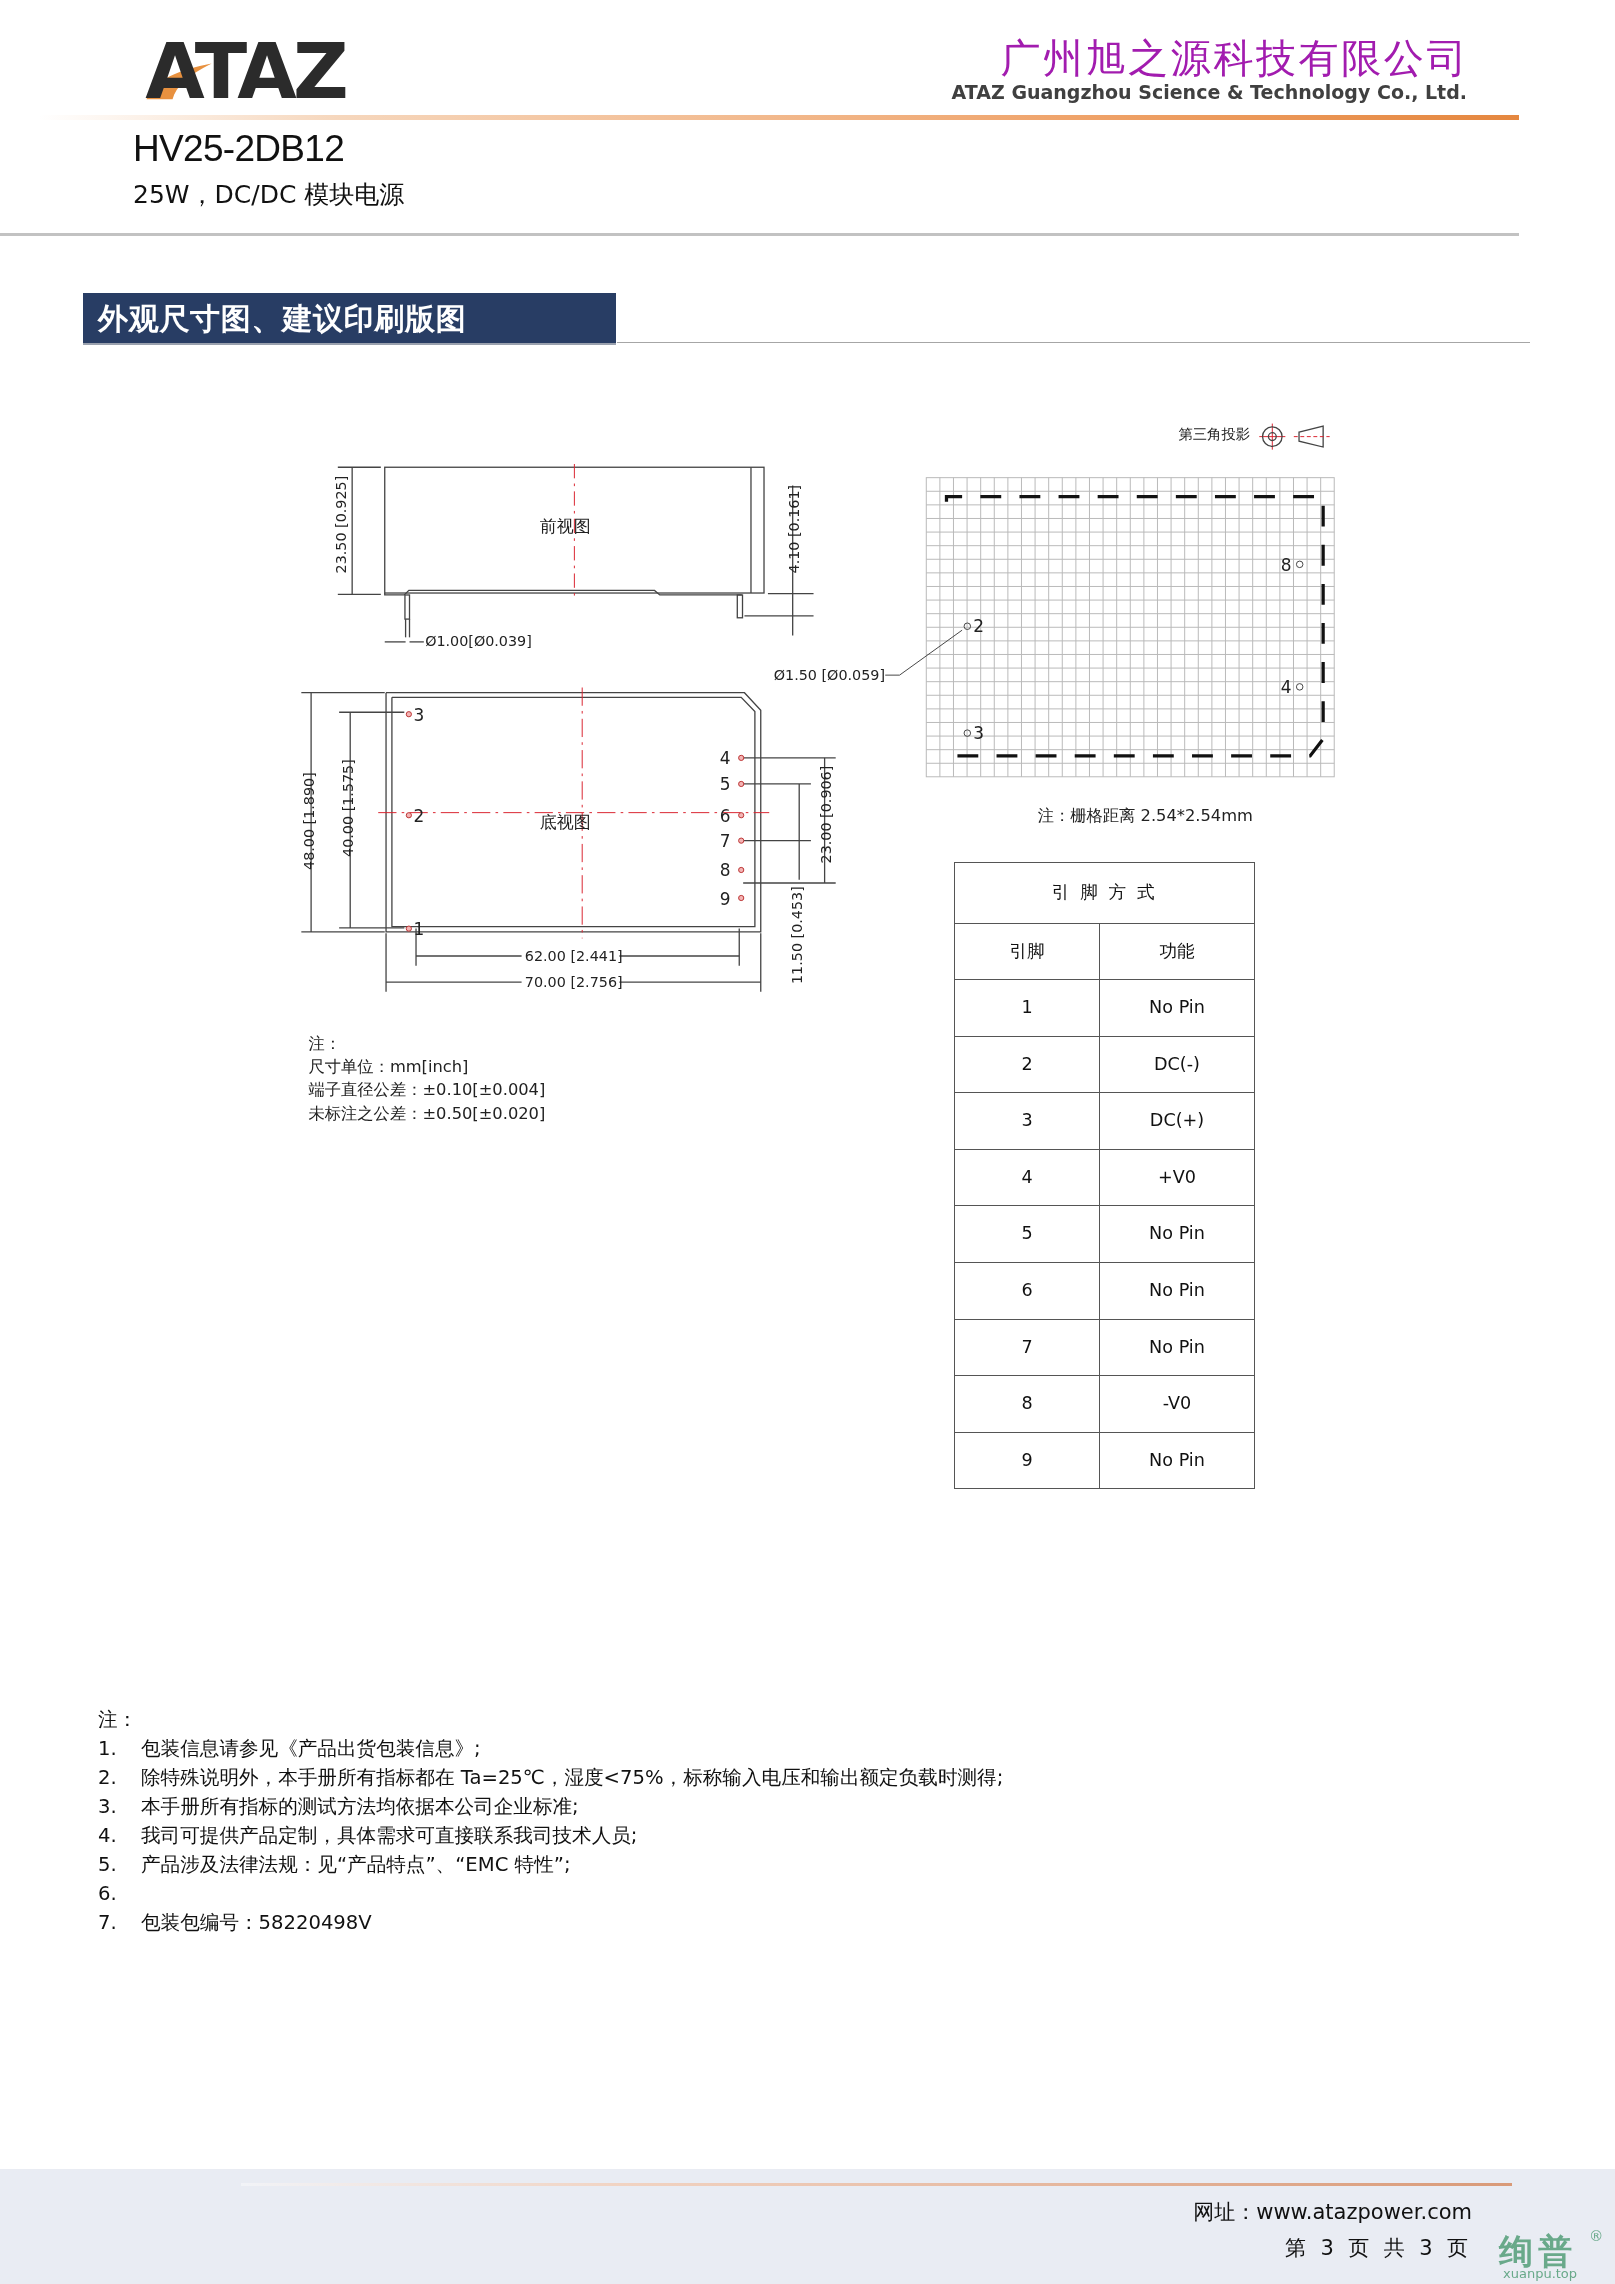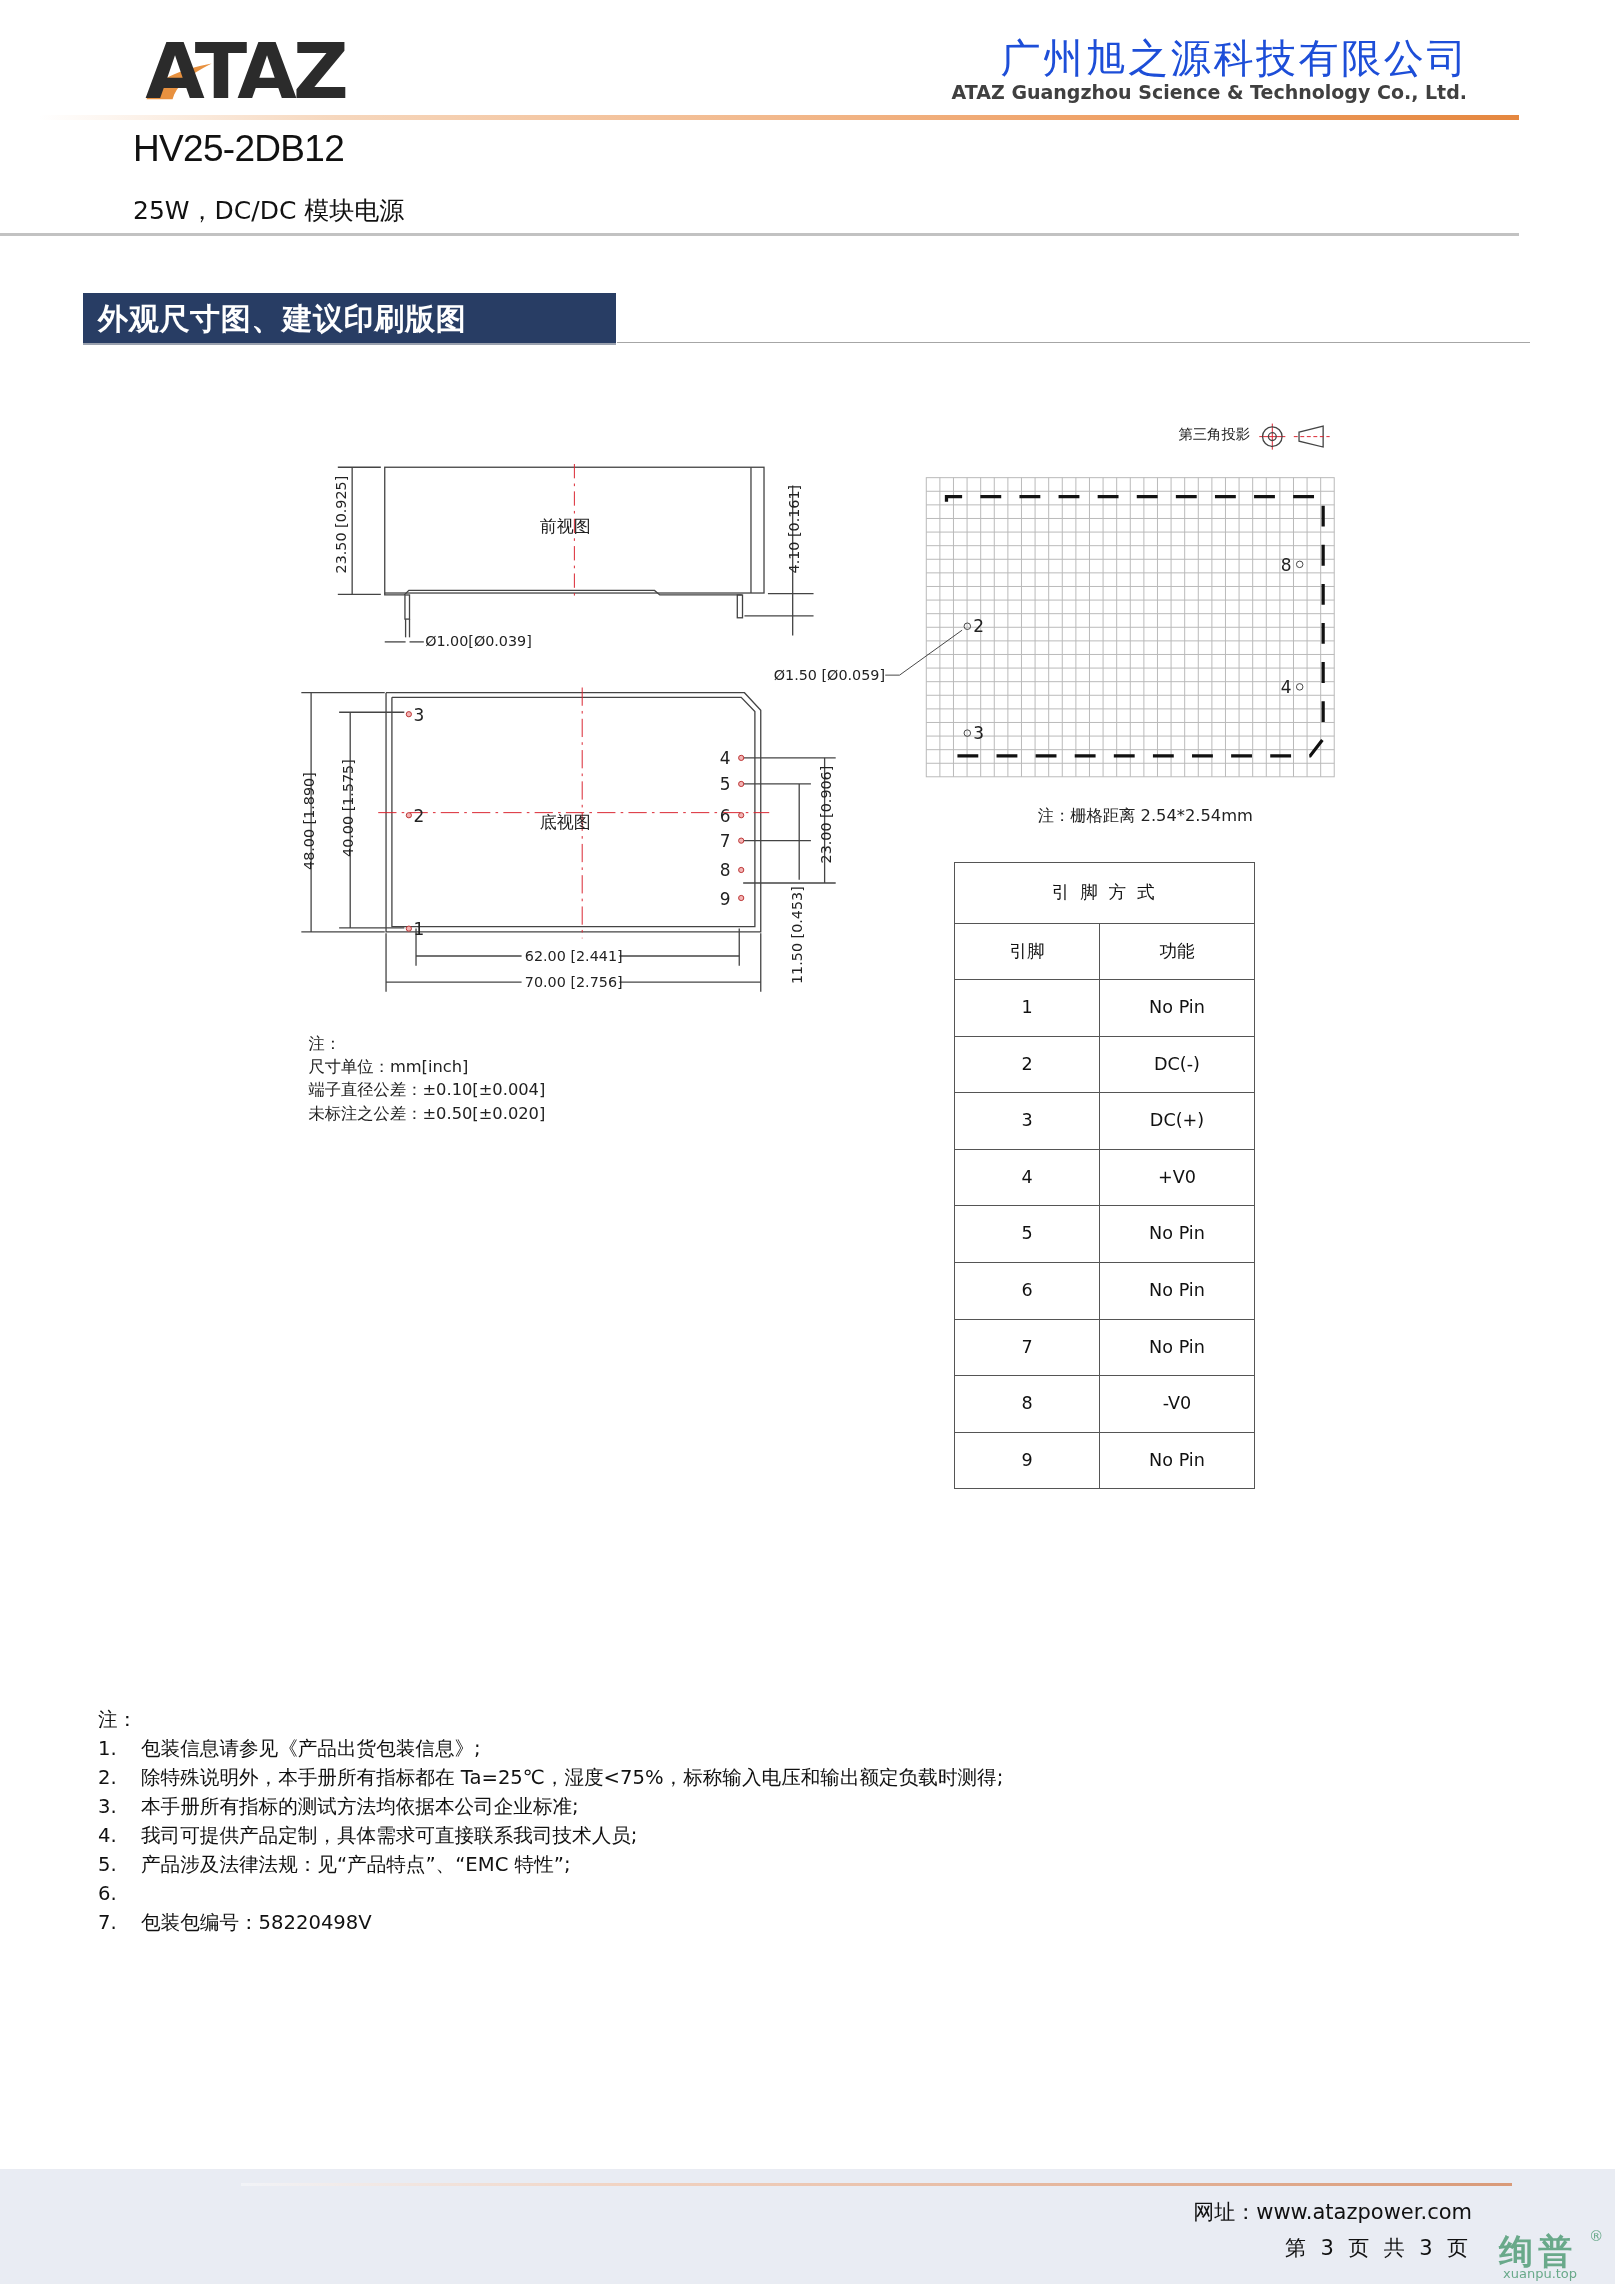--- a/index.html
+++ b/index.html
@@ -1,23 +1,23 @@
 <!DOCTYPE html>
 <html style="font-size:10.4px"><head>
 <meta charset="utf-8">
 <style>
   html, body { margin: 0; padding: 0; }
   body { width: 1616px; height: 2284px; position: relative; background: #ffffff; font-family: "DejaVu Sans", "Liberation Sans", sans-serif; color: #111; overflow: hidden; }
   .abs { position: absolute; }
   .logo { left: 140px; top: 34px; width: 215px; height: 72px; }
   .header-rule { left: 39px; top: 115px; width: 1480px; height: 5.2px; background: linear-gradient(90deg, rgba(255,255,255,0) 0%, #f6d7bd 20%, #efa36a 70%, #e5873f 100%); }
-  .company-cn { right: 147px; top: 31px; font-size: 40px; letter-spacing: 2.6px; font-weight: 400; color: #1d4ed8; white-space: nowrap; }
+  .company-cn { right: 147px; top: 31px; font-size: 40px; letter-spacing: 2.6px; font-weight: 400; color: #a21caf; white-space: nowrap; }
   .company-en { right: 149px; top: 81px; font-size: 19px; font-weight: 700; color: #404040; white-space: nowrap; }
   .model { left: 133px; top: 128px; font-family: "Liberation Sans", sans-serif; font-size: 37px; color: #111; letter-spacing: -0.7px; }
-  .subtitle { left: 133px; top: 194px; font-size: 25px; color: #111; }
+  .subtitle { left: 133px; top: 178px; font-size: 25px; color: #111; }
   .gray-rule { left: 0; top: 233px; width: 1519px; height: 2.6px; background: #c2c2c2; }
   .section-bar { left: 83px; top: 293px; width: 533px; height: 50px; background: #283d64; border-bottom: 2.6px solid #9aa1ae; }
   .section-title { left: 98px; top: 299px; font-size: 30px; font-weight: 700; color: #ffffff; letter-spacing: 0.7px; white-space: nowrap; }
   .section-rule { left: 617px; top: 342px; width: 913px; height: 1.3px; background: #a6a6a6; }
   svg text { font-family: "DejaVu Sans", "Liberation Sans", sans-serif; }
   .notes-block { left: 98px; top: 1705px; font-size: 19.6px; line-height: 29px; color: #111; }
   .notes-block .row { display: flex; white-space: nowrap; }
   .notes-block .num { width: 43px; }
   .footer { left: 0; top: 2169px; width: 1616px; height: 115px; background: #e9ecf3; }
   .footer-rule { left: 241px; top: 2183px; width: 1271px; height: 2.6px; background: linear-gradient(90deg, rgba(255,255,255,0.4) 0%, #f1d3c2 30%, #d99a78 100%); }

